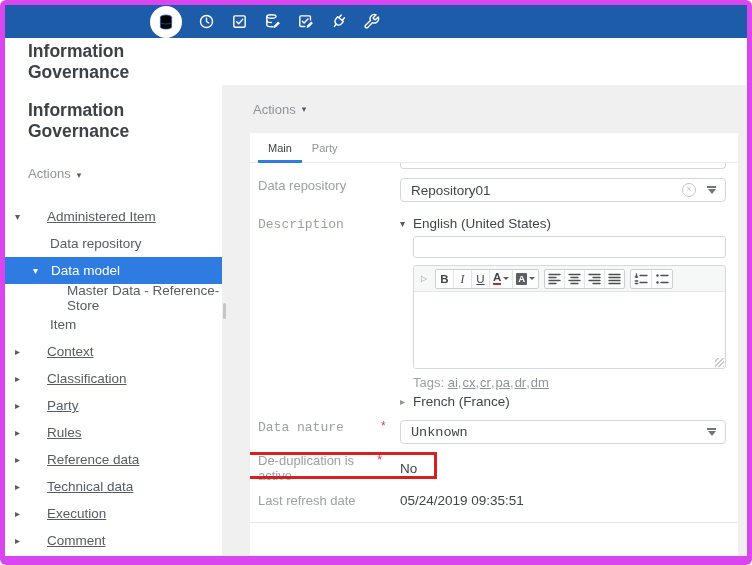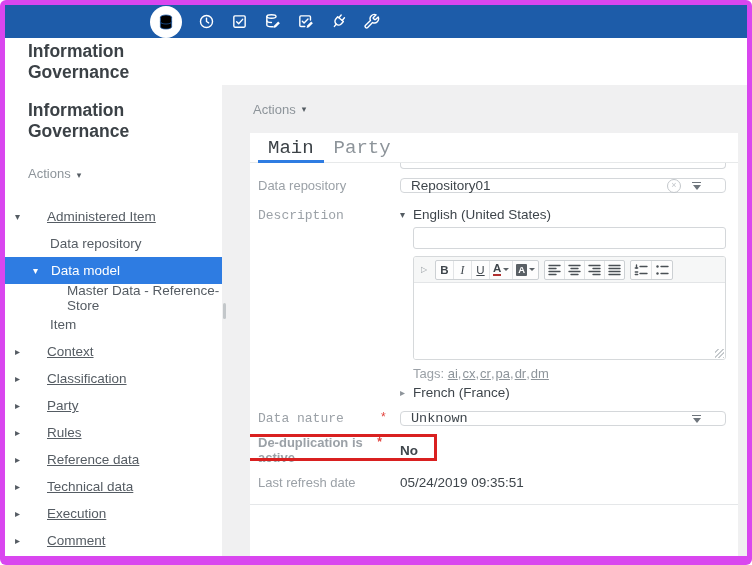--- a/index.html
+++ b/index.html
@@ -53,38 +53,38 @@
   
   .main { flex:1; background:#f0f0f1; display:flex; flex-direction:column; overflow:hidden; }
   .main-actions { height:48px; padding:17px 0 0 31px; font-size:13px; color:#8d949a;
                   display:flex; align-items:flex-start; gap:6px; flex-shrink:0; }
   .actions-caret { font-size:9px; color:#555c63; margin-top:2px; }
 
   .card { margin:0 9px 0 28px; background:#fff; flex:1; overflow:hidden; }
 
   
   .tabbar { height:30px; border-bottom:1px solid #e7e9ea; display:flex; padding-left:8px; }
-  .tab { padding:0 10px; font-size:19px; color:#8d949a; display:flex; align-items:center;
-         position:relative; cursor:pointer;font-family:Liberation Mono, monospace; }
+  .tab { padding:0 10px; font-size:11px; color:#8d949a; display:flex; align-items:center;
+         position:relative; cursor:pointer; }
   .tab.active { color:#3b4146; }
   .tab.active::after { content:""; position:absolute; left:0; right:0; bottom:-1px;
                        height:3px; background:#2e7ce2; }
 
   
   .form { padding:0 8px; position:relative; }
   .row { display:flex; margin-top:0; }
   .lbl { width:142px; flex-shrink:0; font-size:13px; color:#9ba1a7; display:flex; padding-right:13px; }
   .lbl .star { margin-left:auto; color:#e2403a; font-size:12px; }
   .val { width:326px; }
 
   .cutoff-field { margin-left:142px; width:326px; height:6px;
                   border:1px solid #d4d7da; border-top:none; border-radius:0 0 4px 4px; }
 
-  .combo { width:326px; height:15px; border:1px solid #d4d7da; border-radius:4px;
-           display:flex; align-items:center; padding:0 24px 0 10px; background:#fff; }
+  .combo { width:326px; height:24px; border:1px solid #d4d7da; border-radius:4px;
+           display:flex; align-items:center; padding:0 9px 0 10px; background:#fff; }
   .combo-val { font-size:13.5px; color:#3e454b; flex:1; }
   .clear-x { width:14px; height:14px; border:1.3px solid #c3c7cb; border-radius:50%;
              color:#c3c7cb; font-size:9px; line-height:11px; text-align:center; margin-right:11px; }
   .dd-caret { display:inline-flex; flex-direction:column; align-items:center; }
   .dd-caret::before { content:""; width:9px; height:1.5px; background:#6e757c; margin-bottom:1.5px; }
   .dd-caret i { width:0; height:0; border-left:4.5px solid transparent;
                 border-right:4.5px solid transparent; border-top:5px solid #6e757c; }
 
   .lang-head { display:flex; align-items:center; font-size:13.5px; color:#3e454b; height:15px; }
   .lang-head .tw { color:#555c63; }
@@ -399,21 +399,21 @@
             <div class="val">
               <div class="combo">
                 <span class="combo-val">Unknown</span>
                 <span class="dd-caret">
                       <i></i>
                     </span>
               </div>
             </div>
           </div>
 
-          <div class="row dedup-row" style="margin-top:12px;font-weight:bold;">
+          <div class="row dedup-row" style="margin-top:12px;">
             <div class="red-box"></div>
             <div class="lbl" style="padding-right:18px;">
               <span>De-duplication is active</span>
               <span class="star">*</span>
             </div>
             <div class="val">
               <div class="static-val" style="padding-top:0;">No</div>
             </div>
           </div>
 

